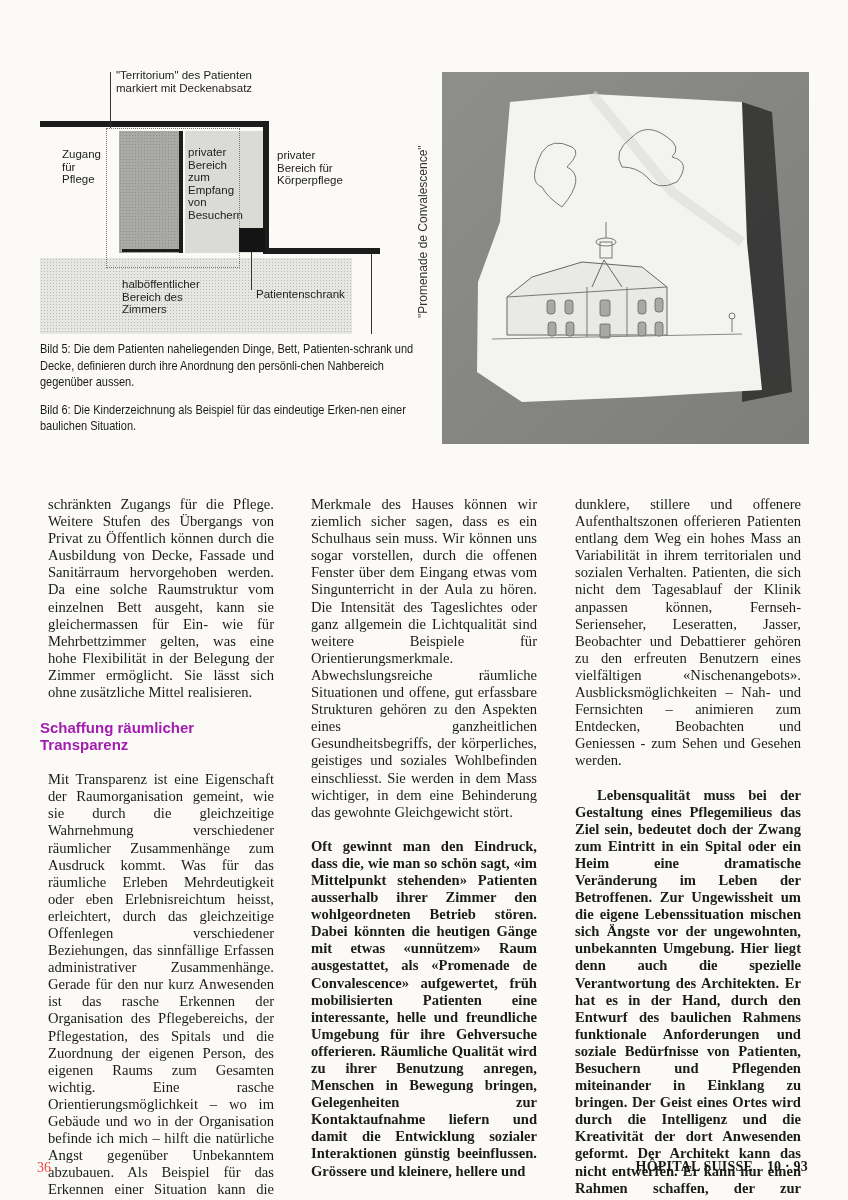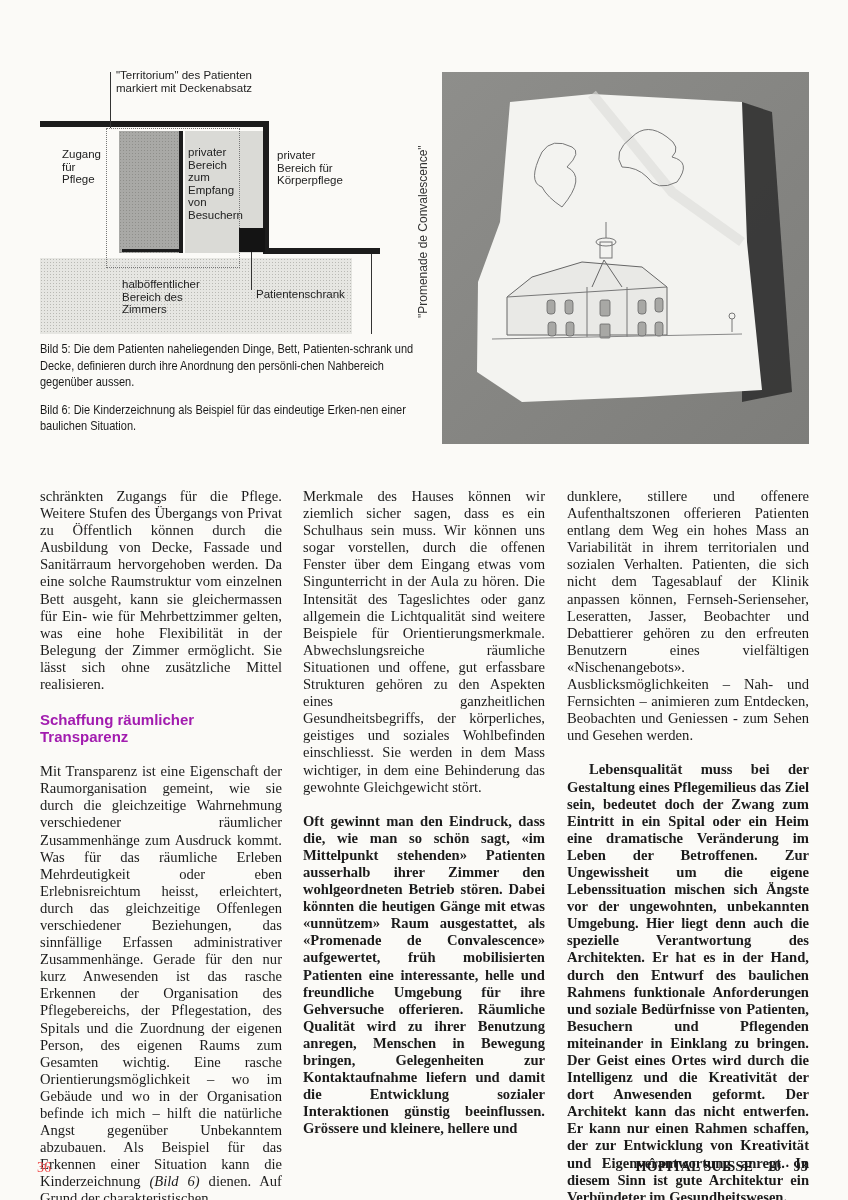--- a/index.html
+++ b/index.html
@@ -66,21 +66,21 @@
       overflow: hidden;
     }
 
     
     .col {
       position: absolute; top: 488px; width: 242px;
       font-family: "Liberation Serif", serif;
       font-size: 14.6px; line-height: 17.1px; color: #1b1b1b;
       text-align: justify; hyphens: manual;
     }
-    .col p { margin: 0; }
+    .col p { margin: 8px; }
     .col p + p { margin-top: 17px; font-weight: bold; }
     .col p.indent { text-indent: 22px; }
     .col h2 {
       font-family: "Liberation Sans", sans-serif; font-weight: bold;
       font-size: 15px; line-height: 17px; margin: 18px 0 18px 0; color: #a21caf;
       text-align: left;
     }
     .c1 { left: 40px; }
     .c2 { left: 303px; }
     .c3 { left: 567px; }

